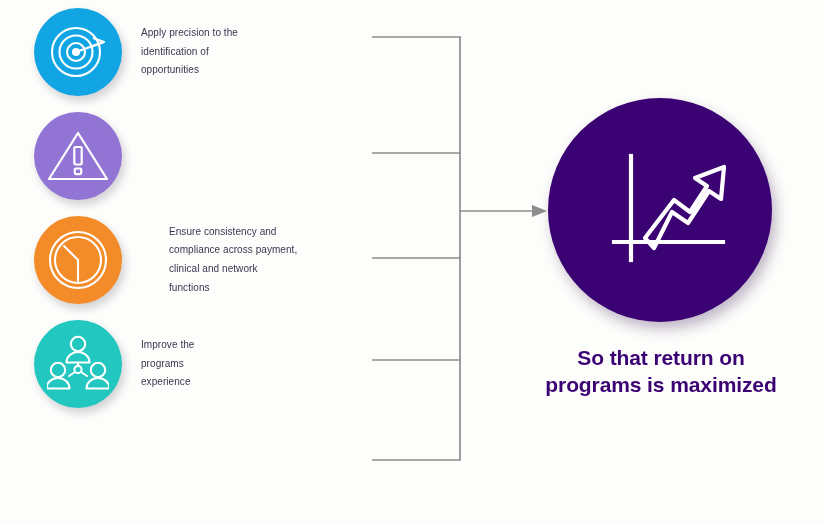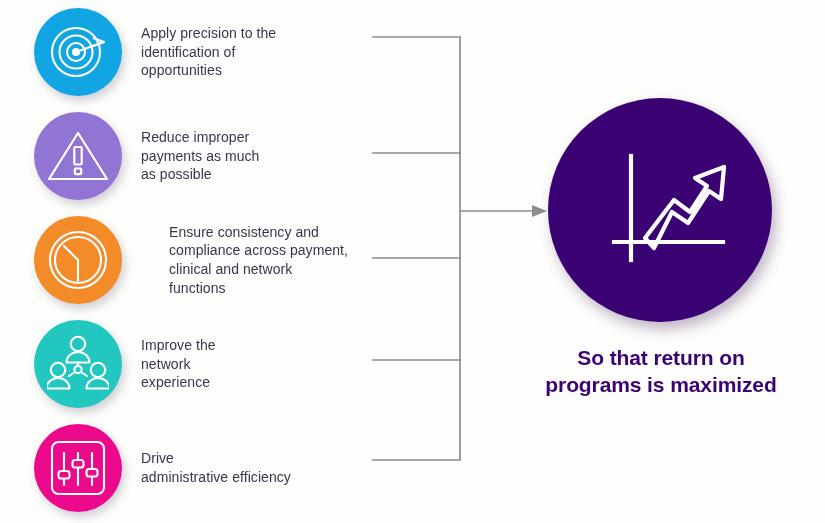--- a/index.html
+++ b/index.html
@@ -35,21 +35,21 @@
     box-shadow: 3px 5px 9px rgba(60, 50, 80, 0.22);
     display: flex;
     align-items: center;
     justify-content: center;
   }
   .icon-circle svg {
     display: block;
   }
   .objective-label {
     margin-left: 19px;
-    font-size: 14px;
+    font-size: 10px;
     line-height: 18.6px;
     color: #3d3450;
     letter-spacing: 0.06px;
     white-space: pre-line;
     max-width: 232px;
   }
 
   
   #connectors {
     position: absolute;
@@ -114,23 +114,20 @@
   <div class="objective-row" style="top:104px;">
     <div class="icon-circle" style="background:#9274d4;">
       <span>
         <svg width="64" height="58" viewBox="0 0 64 58" fill="none" stroke="#ffffff" stroke-width="2.2" stroke-linejoin="round">
           <path d="M32 6 L61 52 L3 52 Z"></path>
           <rect x="28.3" y="20" width="7.4" height="17.5" rx="1.2"></rect>
           <rect x="28.8" y="41.5" width="6.4" height="5.6" rx="1"></rect>
         </svg>
       </span>
     </div>
-    <div class="objective-label">Reduce improper
-payments as much
-as possible</div>
   </div>
 
   <div class="objective-row" style="top:208px;">
     <div class="icon-circle" style="background:#f38b28;">
       <span>
         <svg width="64" height="64" viewBox="0 0 64 64" fill="none" stroke="#ffffff" stroke-width="2.1" stroke-linecap="round">
           <circle cx="32" cy="32" r="28"></circle>
           <circle cx="32" cy="32" r="23"></circle>
           <path d="M32 32 L18 18"></path>
           <path d="M32 32 L32 53"></path>
@@ -154,41 +151,24 @@
           <path d="M28 37 L22 41"></path>
           <path d="M34 37 L40 41"></path>
           <circle cx="11" cy="35" r="7.2"></circle>
           <path d="M-0.5 53.5 a11.5 10.5 0 0 1 23 0 Z"></path>
           <circle cx="51" cy="35" r="7.2"></circle>
           <path d="M39.5 53.5 a11.5 10.5 0 0 1 23 0 Z"></path>
         </svg>
       </span>
     </div>
     <div class="objective-label">Improve the
-network
+programs
 experience</div>
   </div>
 
-  <div class="objective-row" style="top:416px;">
-    <div class="icon-circle" style="background:#ec0a8c;">
-      <span>
-        <svg width="58" height="58" viewBox="0 0 58 58" fill="none" stroke="#ffffff" stroke-width="2.1" stroke-linecap="round">
-          <rect x="3" y="3" width="52" height="52" rx="6.5"></rect>
-          <path d="M15 14 L15 46"></path>
-          <path d="M29 14 L29 46"></path>
-          <path d="M43 14 L43 46"></path>
-          <rect x="9.5" y="32" width="11" height="7.5" rx="2.6" fill="#ec0a8c"></rect>
-          <rect x="23.5" y="21" width="11" height="7.5" rx="2.6" fill="#ec0a8c"></rect>
-          <rect x="37.5" y="30" width="11" height="7.5" rx="2.6" fill="#ec0a8c"></rect>
-        </svg>
-      </span>
-    </div>
-    <div class="objective-label" style="max-width:250px;">Drive
-administrative efficiency</div>
-  </div>
 
   <svg id="connectors" viewBox="0 0 825 523">
     <g stroke="#8d8d8d" stroke-width="1.7" fill="none">
       <line x1="372" y1="37" x2="461" y2="37"></line>
       <line x1="372" y1="153" x2="461" y2="153"></line>
       <line x1="372" y1="258" x2="461" y2="258"></line>
       <line x1="372" y1="360" x2="461" y2="360"></line>
       <line x1="372" y1="460" x2="461" y2="460"></line>
       <line x1="460" y1="37" x2="460" y2="460"></line>
       <line x1="460" y1="211" x2="540" y2="211"></line>

